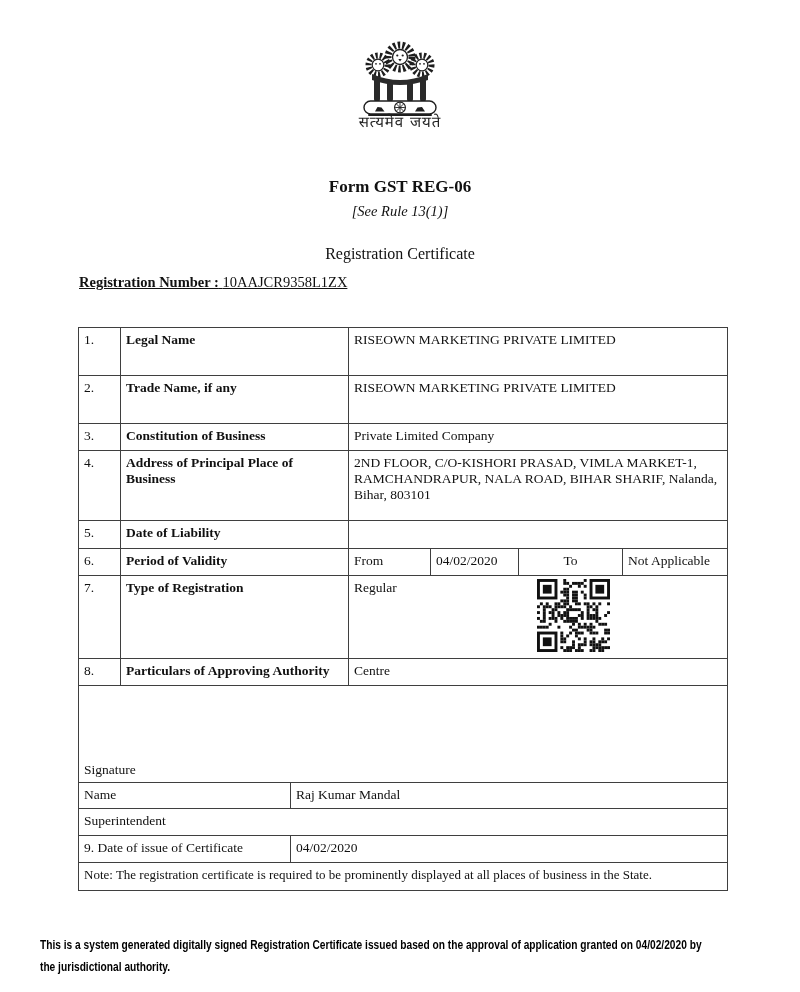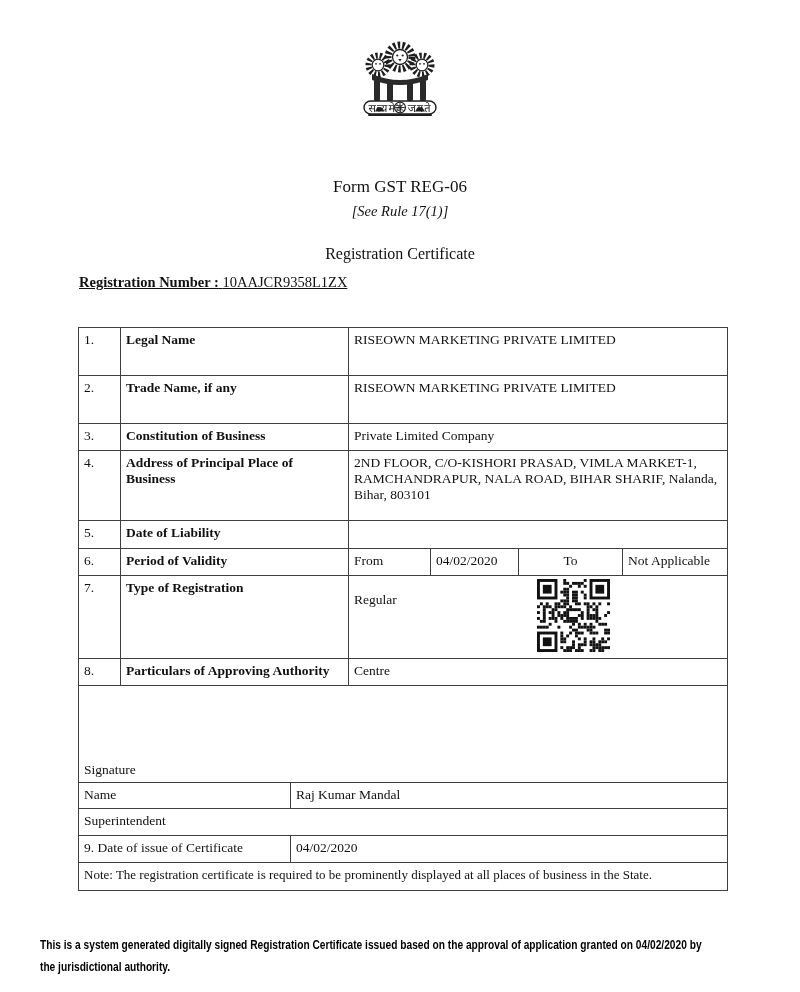--- a/index.html
+++ b/index.html
@@ -3,23 +3,23 @@
 <meta charset="utf-8">
 <style>
   html,body { margin:0; padding:0; background:#e8e8e8; }
   .page {
     position:relative; width:800px; height:992px; margin:0 auto;
     background:#ffffff; overflow:hidden;
     font-family:"Liberation Serif", serif; color:#111111;
   }
   .centered { position:absolute; left:0; width:100%; text-align:center; }
   .emblem-wrap { top:38px; }
-  .motto { top:100px; font-size:11px; letter-spacing:1px; color:#222; font-family:"DejaVu Sans", sans-serif; }
+  .motto { top:111px; font-size:15px; letter-spacing:1px; color:#222; font-family:"DejaVu Sans", sans-serif; }
   .gov-title  { top:153px; font-weight:bold; font-size:15px; }
-  .form-title { top:177px; font-weight:normal; font-size:17px; }
+  .form-title { top:177px; font-weight:bold; font-size:17px; }
   .rule-ref   { top:203px; font-style:italic; font-size:14.5px; }
   .cert-title { top:245px; font-weight:normal; font-size:16px; }
   .reg-line { position:absolute; left:79px; top:274px; font-size:14.5px;text-decoration:underline; }
   .reg-line .lbl { font-weight:bold; }
 
   .tbl {
     position:absolute; left:78px; top:327px; width:650px;
     border:1px solid #3f3f3f; box-sizing:border-box; font-size:13.5px;
   }
   .trow { display:flex; align-items:stretch; border-bottom:1px solid #3f3f3f; box-sizing:border-box; }
@@ -31,21 +31,21 @@
   .c-value { flex:1; }
   .c-from  { width:82px; }
   .c-fromv { width:88px; }
   .c-to    { width:104px;text-align:center; }
   .c-tov   { flex:1; }
   .o-label { width:212px; }
   .o-value { flex:1; }
   .h48 { height:48px; } .h27 { height:27px; } .h70 { height:70px; }
   .h28 { height:28px; } .h83 { height:83px; } .h97 { height:97px;align-items:flex-end; } .h26 { height:26px; }
   .reg-type-cell { position:relative; }
-  .reg-type-cell .reg-type-text { display:inline-block; margin-top:12px; }
+  .reg-type-cell .reg-type-text { display:inline-block; margin-top:0; }
   .qr-box { position:absolute; left:188px; top:3px; width:73px; height:73px; }
   .note-cell { font-size:13px; white-space:nowrap; }
 
   .footer {
     position:absolute; left:40px; top:934px; width:980px;
     transform:scaleX(0.755); transform-origin:0 0;
     font-family:"Liberation Sans", sans-serif; font-weight:bold;
     font-size:13.5px; line-height:22px; color:#000;
   }
   .footer span { display:block; white-space:nowrap; }
@@ -92,21 +92,21 @@
       </g>
       <path d="M18,73.5 l2.5-4.5 4,0.5 3,4 z" fill="#1e1e1e"></path>
       <path d="M58,73.5 l2.5-4 4.5-0.5 3,4.5 z" fill="#1e1e1e"></path>
 
       <rect x="11" y="76" width="64" height="2" rx="1" fill="#1e1e1e"></rect>
     </svg>
   </div>
   <div class="centered motto">सत्यमेव जयते</div>
 
   <div class="centered form-title">Form GST REG-06</div>
-  <div class="centered rule-ref">[See Rule 17(1)]</div>
+  <div class="centered rule-ref">[See Rule 13(1)]</div>
   <div class="centered cert-title">Registration Certificate</div>
 
   <div class="reg-line">
     <span class="lbl">Registration Number :</span>
     <span>10AAJCR9358L1ZX</span>
   </div>
 
   <div class="tbl">
 
     <div class="trow h48">

